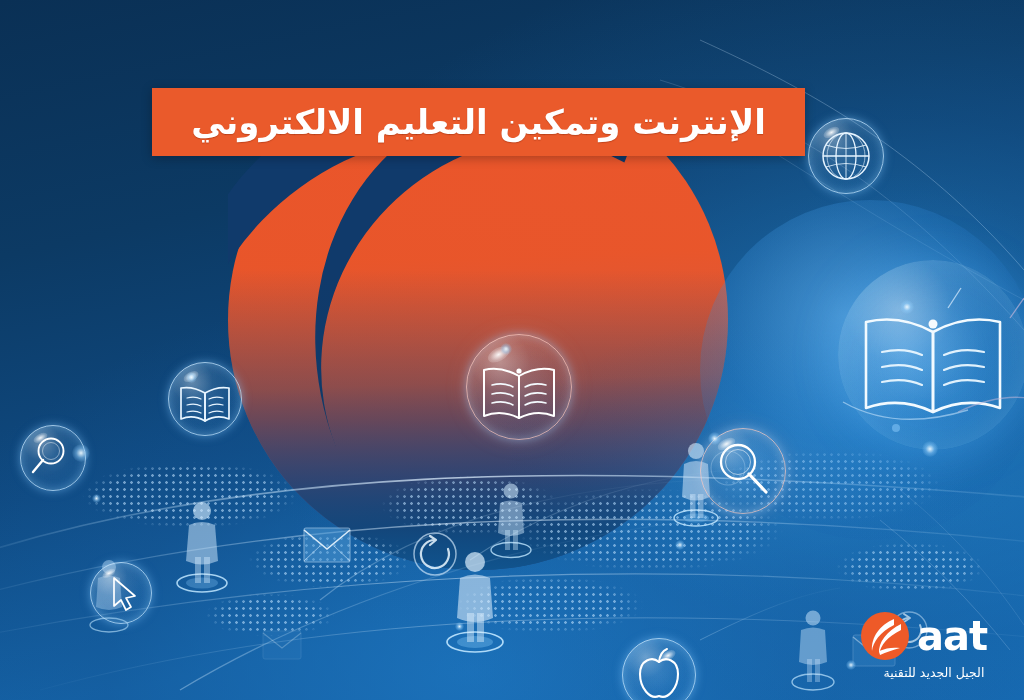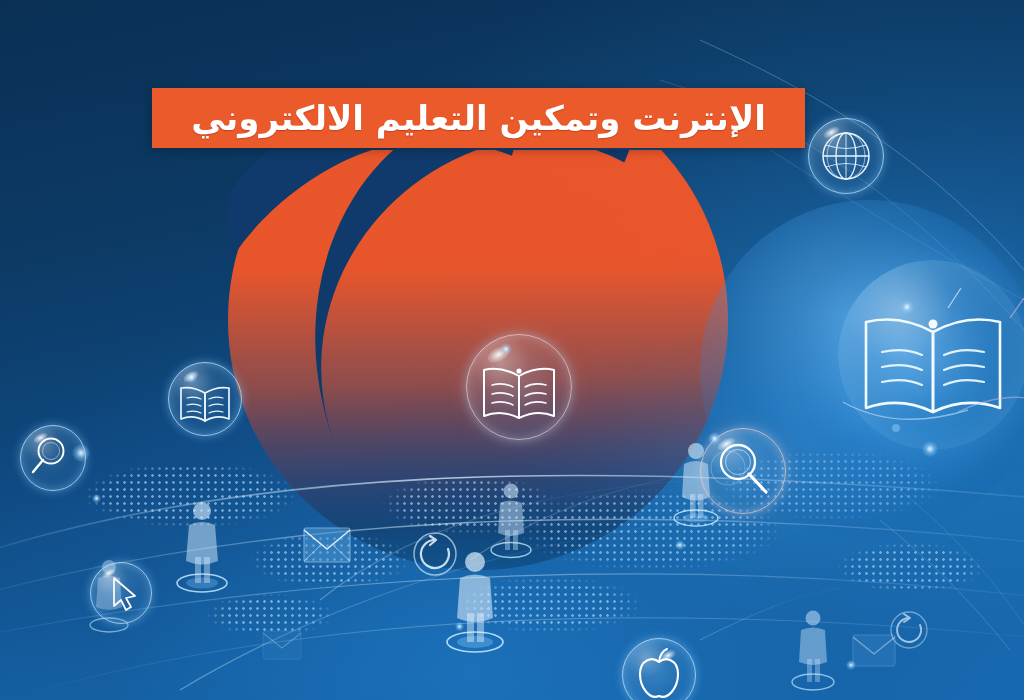--- a/index.html
+++ b/index.html
@@ -74,21 +74,21 @@
       radial-gradient(ellipse 100px 34px at 88% 55%, #000 55%, transparent 74%),
       radial-gradient(ellipse 130px 40px at 52% 70%, #000 50%, transparent 72%),
       radial-gradient(ellipse 90px 30px at 24% 74%, #000 50%, transparent 72%);
   }
 
   
   .arcs { position:absolute; inset:0; pointer-events:none; }
 
   
   .title-banner {
-    position:absolute; left:152px; top:88px; width:653px; height:60px;
+    position:absolute; left:152px; top:88px; width:653px; height:68px;
     background:#ea5a2b;
     display:flex; align-items:center; justify-content:center;
     box-shadow:0 2px 10px rgba(0,0,0,0.28);
   }
   .title-banner .txt {
     direction:rtl;
     color:#ffffff;
     font-family:"DejaVu Sans", sans-serif;
     font-size:34px;
     font-weight:bold;
@@ -451,14 +451,26 @@
   <div class="flare" style="left:92px;  top:494px; width:9px;  height:9px;"></div>
   <div class="flare" style="left:846px; top:660px; width:10px; height:10px;"></div>
   <div class="flare" style="left:455px; top:622px; width:9px;  height:9px;"></div>
   <div class="flare" style="left:922px; top:441px; width:16px; height:16px;"></div>
 
   <div class="title-banner">
     <span class="txt">الإنترنت وتمكين التعليم الالكتروني</span>
   </div>
 
 
+  <div class="logo">
+    <div class="logo-row">
+      <svg class="logo-mark" viewBox="0 0 50 50">
+        <circle cx="25" cy="25" r="24" fill="#ee5a28"></circle>
+        <path d="M34 8 C20 14, 11 26, 12 40 C13 31, 20 21, 34 14 Z" fill="#ffffff"></path>
+        <path d="M41 13 C27 20, 18 31, 19 43 C21 34, 27 26, 41 19 Z" fill="#ffffff"></path>
+        <path d="M19 40 C26 37, 33 36, 40 37 C33 39, 26 41, 20 44 Z" fill="#ffffff"></path>
+      </svg>
+      <span class="logo-word">aat</span>
+    </div>
+    <div class="logo-sub">الجيل الجديد للتقنية</div>
+  </div>
 
 </div>
 
 </body></html>

